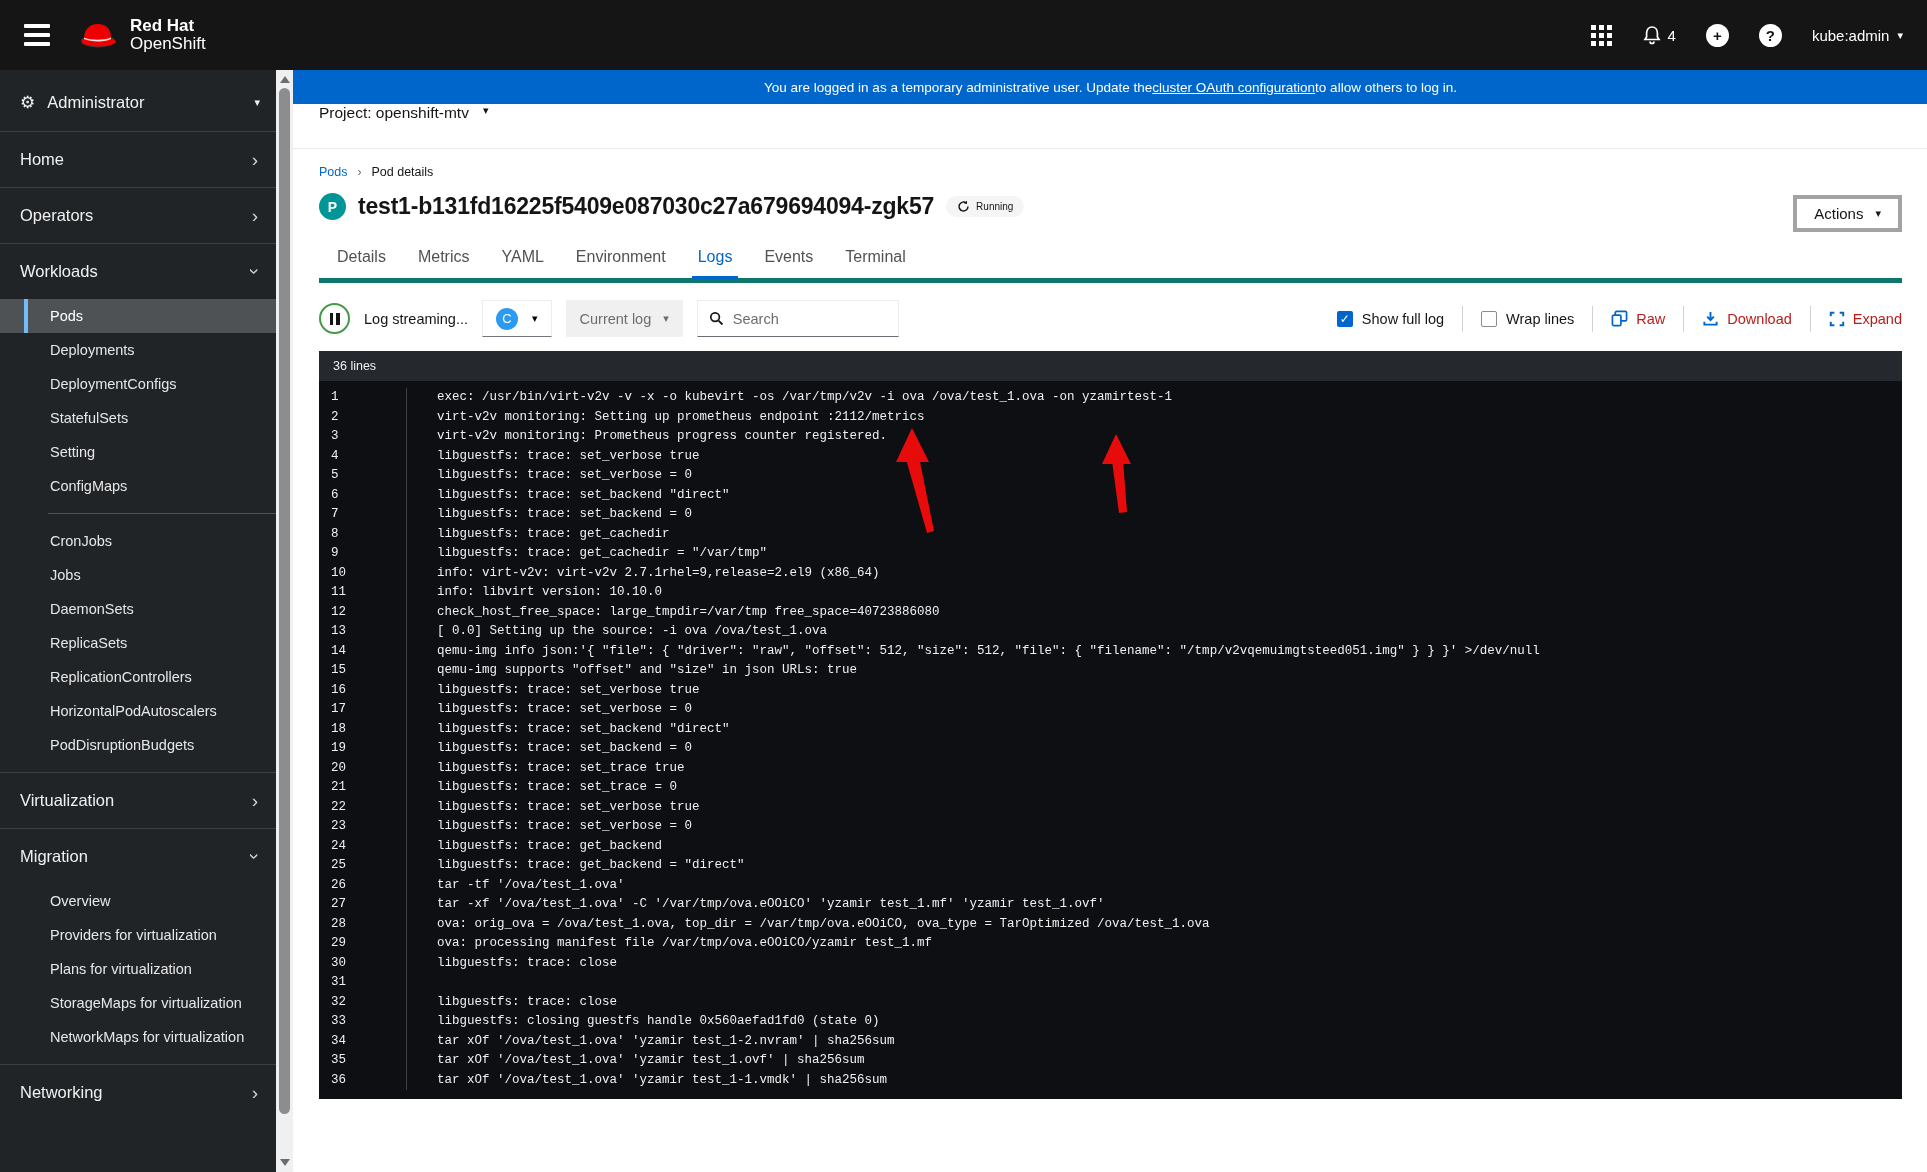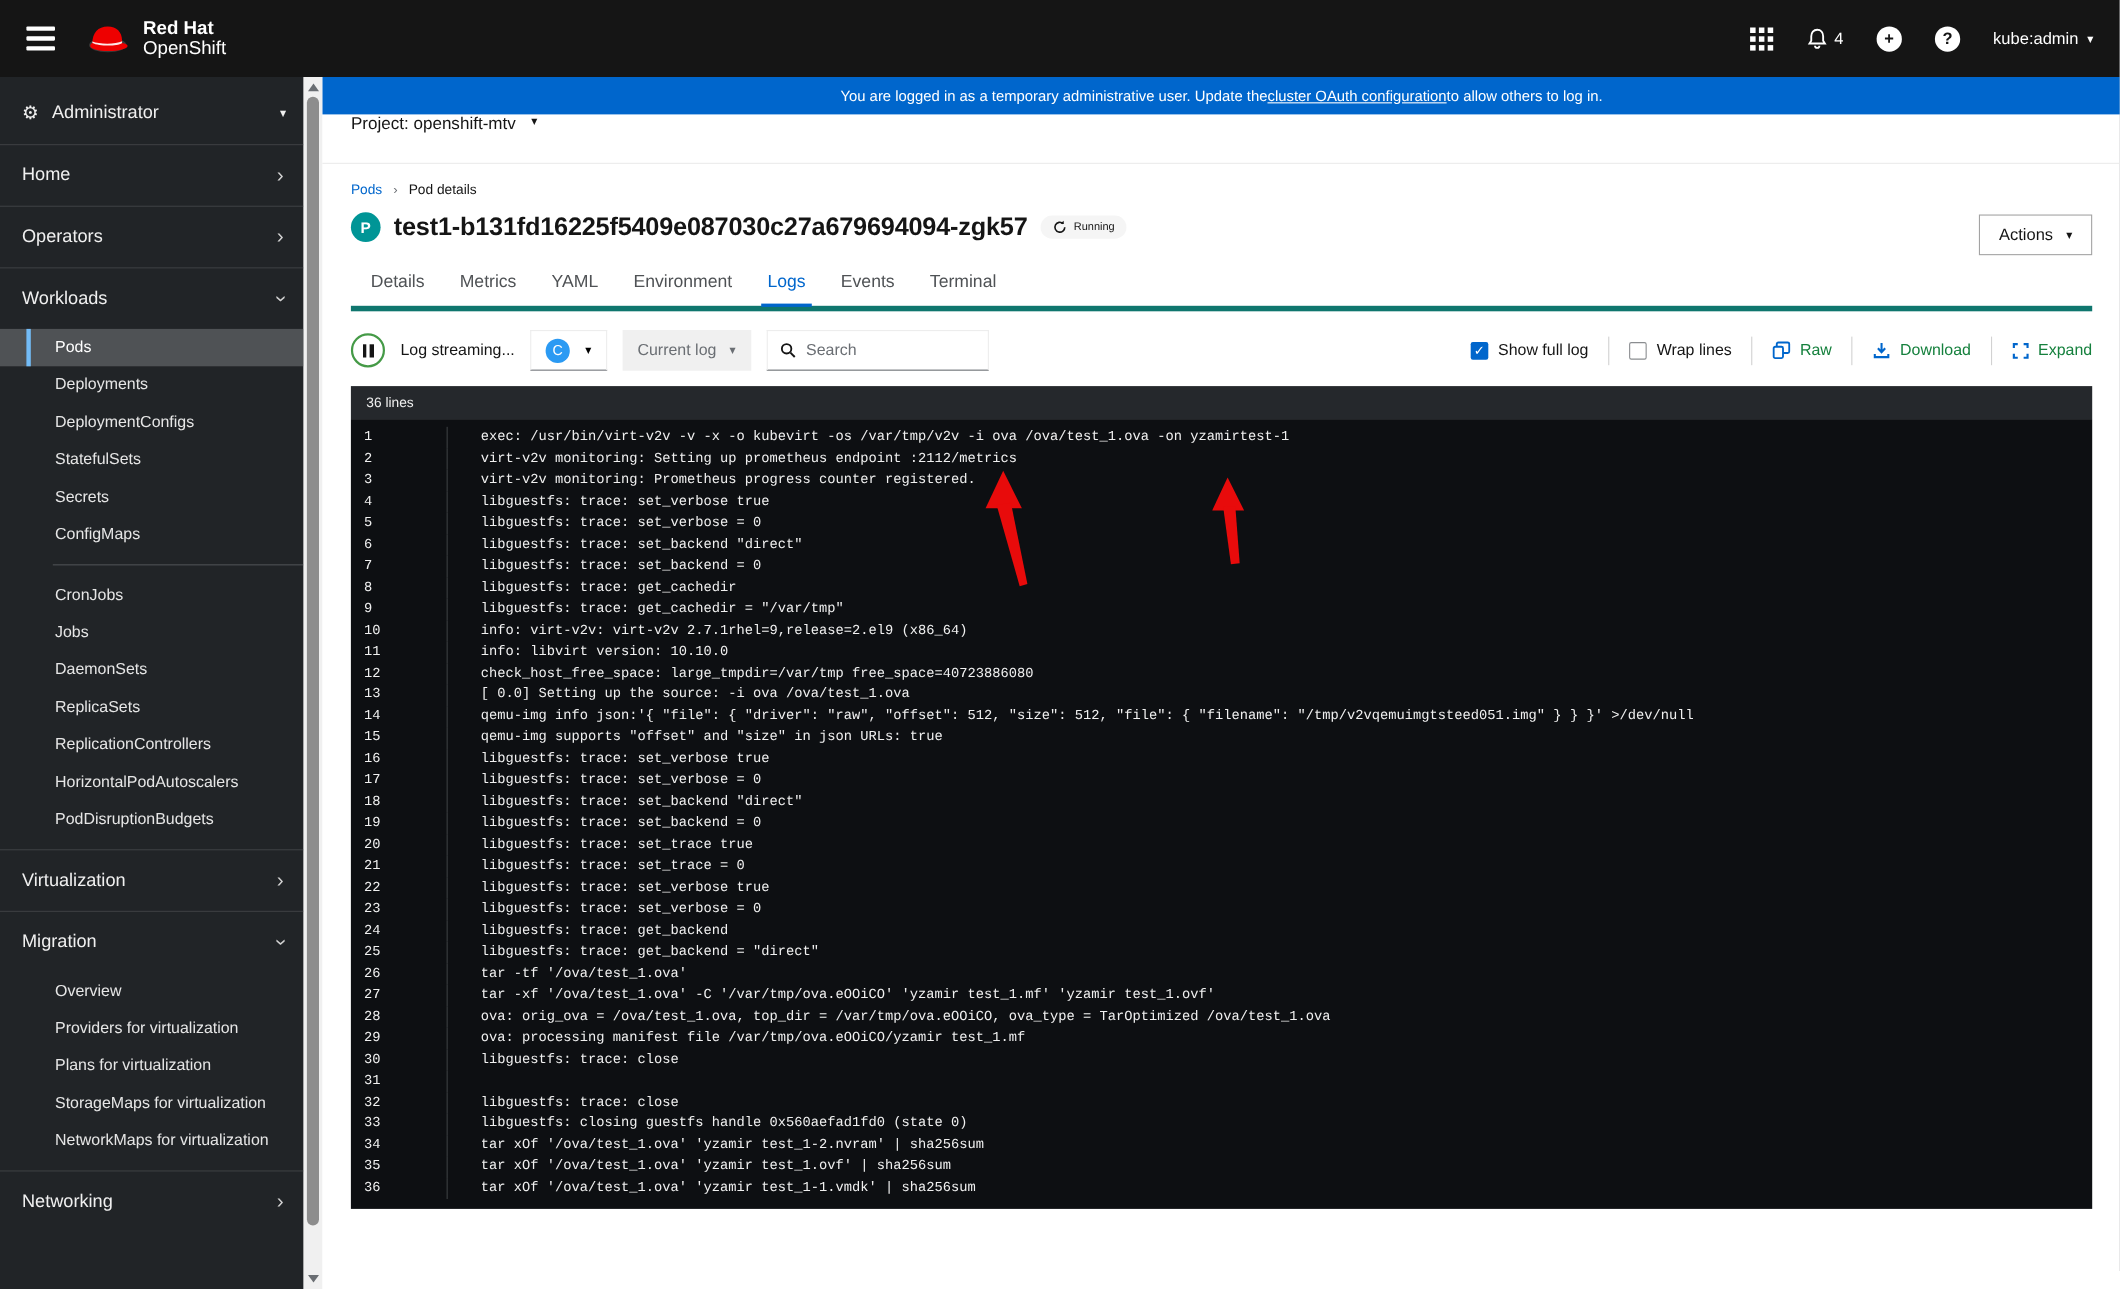--- a/index.html
+++ b/index.html
@@ -55,21 +55,21 @@
 
   .page-head { padding:16px 26px 0 26px; position:relative; }
   .breadcrumb { display:flex; align-items:center; gap:10px; font-size:12.5px; }
   .crumb-link { color:#0066cc; }
   .crumb-sep { color:#6a6e73; font-size:12px; }
   .crumb-current { color:#151515; }
   .title-row { display:flex; align-items:center; margin-top:14px; gap:12px; }
   .pod-badge { width:27px; height:27px; border-radius:50%; background:#009596; color:#fff; font-size:14px; font-weight:bold; display:flex; align-items:center; justify-content:center; flex:none; }
   .page-title { font-size:23px; font-weight:bold; color:#151515; letter-spacing:-0.2px; }
   .status-pill { display:flex; align-items:center; gap:6px; background:#f5f5f5; border-radius:12px; padding:4px 11px; font-size:10px; color:#151515; }
-  .actions-btn { position:absolute; right:26px; top:46px; height:37px; padding:0 17px; border:1px solid #a3a3a3; background:#fff; font-size:15px; color:#151515; display:flex; align-items:center; gap:12px; }
+  .actions-btn { position:absolute; right:26px; top:46px; height:37px; padding:0 17px; border:4px solid #a3a3a3; background:#fff; font-size:15px; color:#151515; display:flex; align-items:center; gap:12px; }
 
   .tabs { display:flex; margin-top:18px; border-bottom:5px solid #0f766e; padding-left:2px; }
   .tab { padding:10px 16px 12px 16px; font-size:16px; color:#4f5255; position:relative; }
   .tab.active { color:#0066cc; }
   .tab.active::after { content:""; position:absolute; left:10px; right:10px; bottom:-1px; height:3px; background:#0066cc; }
 
   
   .log-toolbar { display:flex; align-items:center; padding:17px 26px 14px 26px; }
   .lt-left { display:flex; align-items:center; gap:14px; }
   .pause-btn { width:31px; height:31px; border-radius:50%; border:2px solid #459a47; background:#fff; display:flex; align-items:center; justify-content:center; gap:3px; }
@@ -81,21 +81,21 @@
   .search-box { height:37px; width:202px; background:#fff; border:1px solid #ededed; border-bottom:1px solid #6a6e73; display:flex; align-items:center; gap:9px; padding:10px 11px; }
   .search-box input { border:none; outline:none; font-size:14.5px; color:#151515; width:150px; font-family:inherit; }
   .search-box input::placeholder { color:#6a6e73; }
 
   .lt-right { margin-left:auto; display:flex; align-items:center; gap:18px; }
   .check-item { display:flex; align-items:center; gap:9px; font-size:14.5px; color:#151515; }
   .cbox { width:16px; height:16px; border-radius:2px; display:flex; align-items:center; justify-content:center; }
   .cbox.checked { background:#0066cc; color:#fff; font-size:12px; }
   .cbox.unchecked { background:#fff; border:1px solid #8a8d90; }
   .vdiv { width:1px; height:26px; background:#d2d2d2; }
-  .blue-action { display:flex; align-items:center; gap:8px; font-size:14.5px; color:#15803d; }
+  .blue-action { display:flex; align-items:center; gap:8px; font-size:14.5px; color:#b91c1c; }
   .blue-action svg { display:block; }
 
   
   .log-panel { margin:0 26px; width:1583px; }
   .log-header { height:30px; background:#25282c; color:#f0f0f0; font-size:12.5px; display:flex; align-items:center; padding:0 14px; }
   .log-body { background:#0d0f12; padding:7px 0 9px 0; min-height:712px; }
   .log-row { display:flex; line-height:19.5px; font-family:"Liberation Mono","DejaVu Sans Mono",monospace; font-size:12.5px; color:#f0f0f0; white-space:pre; }
   .log-num { width:88px; flex:none; padding-left:12px; border-right:1px solid #3c3f42; }
   .log-text { padding-left:30px; }
 
@@ -180,21 +180,21 @@
         <div class="nav-section">
           <button class="nav-top">
             <span>Workloads</span>
             <span class="chev down">›</span>
           </button>
           <div class="nav-children">
             <button class="nav-sub active">Pods</button>
             <button class="nav-sub">Deployments</button>
             <button class="nav-sub">DeploymentConfigs</button>
             <button class="nav-sub">StatefulSets</button>
-            <button class="nav-sub">Secrets</button>
+            <button class="nav-sub">Setting</button>
             <button class="nav-sub">ConfigMaps</button>
             <div class="nav-divider"></div>
             <button class="nav-sub">CronJobs</button>
             <button class="nav-sub">Jobs</button>
             <button class="nav-sub">DaemonSets</button>
             <button class="nav-sub">ReplicaSets</button>
             <button class="nav-sub">ReplicationControllers</button>
             <button class="nav-sub">HorizontalPodAutoscalers</button>
             <button class="nav-sub">PodDisruptionBudgets</button>
           </div>

